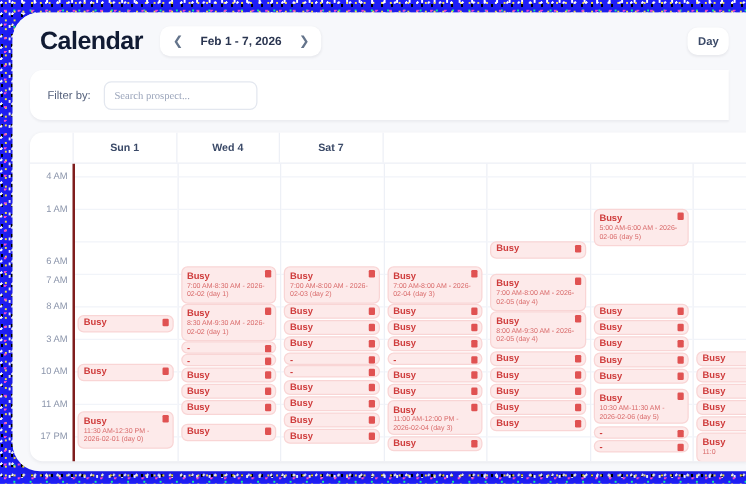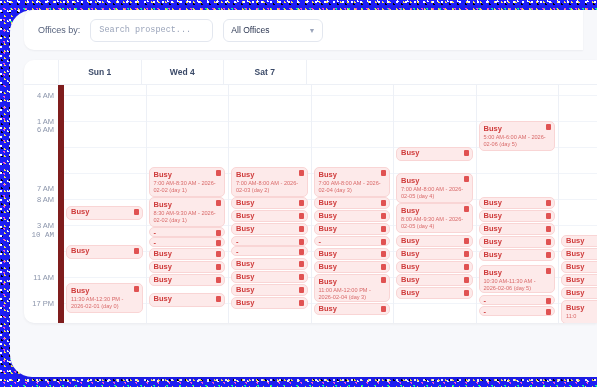--- a/index.html
+++ b/index.html
@@ -114,21 +114,21 @@
   }
   #search-input {
     width: 105px;
     height: 21px;
     border: 1px solid #e3e7ef;
     border-radius: 6px;
     font-size: 8.5px;
     color: #2b3651;
     padding: 0 8px;
     outline: none;
-    font-family: Liberation Mono, monospace;
+    font-family: Liberation Serif, serif;
     background: #fff;
   }
   #search-input::placeholder { color: #9aa4ba; }
   .select-box {
     height: 21px;
     border: 1px solid #e3e7ef;
     border-radius: 6px;
     display: flex;
     align-items: center;
     padding: 0 7px;
@@ -178,21 +178,21 @@
   }
   #grid-body {
     display: flex;
     height: 239px;
     position: relative;
   }
   #time-gutter {
     width: 34px;
     flex: 0 0 34px;
     position: relative;
-    border-right: 6px solid #7f1d1d;
+    border-right: 2px solid #7f1d1d;
   }
   .time-label {
     position: absolute;
     right: 4px;
     font-size: 7.5px;
     color: #8b95ab;
     transform: translateY(-50%);
     white-space: nowrap;
   }
   .day-col {
@@ -244,52 +244,61 @@
   .event.compact { padding: 1px 4px; }
   .event.compact .event-title { line-height: 8px; }
 </style>
 </head>
 <body>
 
 <div id="backdrop"></div>
 
 <div id="app-card">
 
+  <div id="header">
+    <div id="page-title">Calendar</div>
+
+    <div id="date-nav">
+      <div class="nav-arrow">❮</div>
+      <div id="date-range">Feb 1 - 7, 2026</div>
+      <div class="nav-arrow">❯</div>
+    </div>
+
+    <div id="header-spacer"></div>
+
+    <div id="view-toggle">Day</div>
+  </div>
 
   <div id="filter-bar">
-    <div id="filter-label">Offices by:</div>
+    <div id="filter-label">Filter by:</div>
 
     <input id="search-input" type="text" placeholder="Search prospect..." style="">
 
 
-    <div class="select-box" id="office-select">
-      <span class="select-label">All Offices</span>
-      <span class="caret">▼</span>
-    </div>
   </div>
 
   <div id="calendar-card">
     <div id="day-header-row">
       <div class="gutter-cell"></div>
       <div id="day-heads" style="display:flex">
           <div class="day-head">Sun 1</div>
           <div class="day-head">Wed 4</div>
           <div class="day-head">Sat 7</div>
         </div>
     </div>
 
     <div id="grid-body">
       <div id="time-gutter">
           <div class="time-label" style="top: 10px;">4 AM</div>
           <div class="time-label" style="top: 36px;">1 AM</div>
-          <div class="time-label" style="top: 44px;">6 AM</div>
-          <div class="time-label" style="top: 103px;">7 AM</div>
+          <div class="time-label" style="top: 78px;">6 AM</div>
+          <div class="time-label" style="top: 93px;">7 AM</div>
           <div class="time-label" style="top: 114px;">8 AM</div>
           <div class="time-label" style="top: 140px;">3 AM</div>
-          <div class="time-label" style="top: 150px; font-family: Liberation Mono, monospace;">10 AM</div>
+          <div class="time-label" style="top: 166px;">10 AM</div>
           <div class="time-label" style="top: 192px; text-align: center;">11 AM</div>
           <div class="time-label" style="top: 218px;">17 PM</div>
         </div>
       <div id="day-columns" style="display:flex">
           <div class="day-col">
             <div class="hour-line" style="top: 10px;"></div>
             <div class="hour-line" style="top: 36px;"></div>
             <div class="hour-line" style="top: 62px;"></div>
             <div class="hour-line" style="top: 88px;"></div>
             <div class="hour-line" style="top: 114px;"></div>

